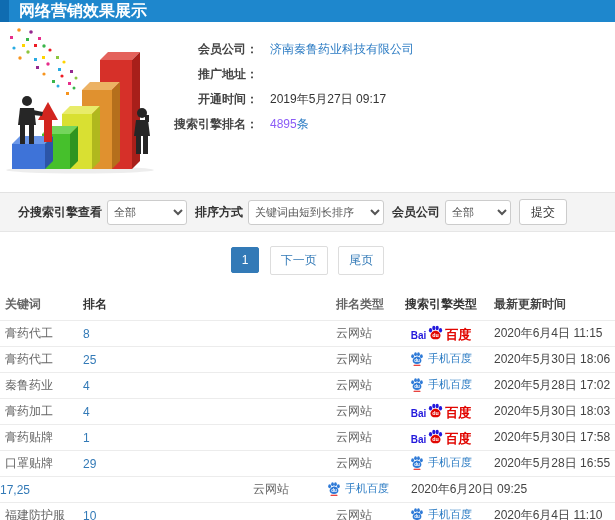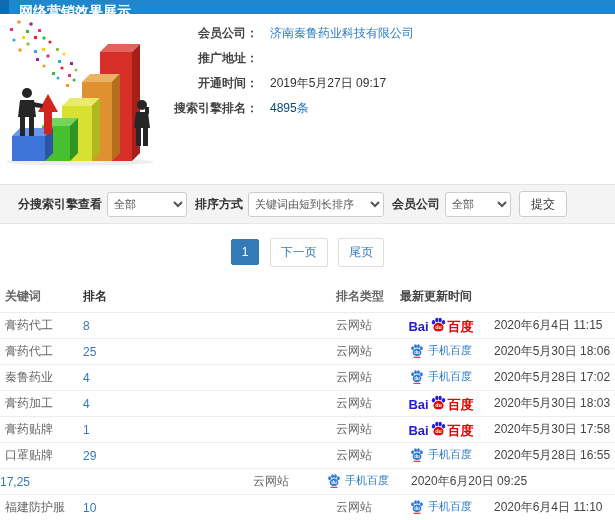--- a/index.html
+++ b/index.html
@@ -1,33 +1,33 @@
 <!DOCTYPE html>
 <html><head>
 <meta charset="utf-8">
 <style>
   * { box-sizing: border-box; margin: 0; padding: 0; }
   html,body { width:615px; height:520px; overflow:hidden; background:#fff;
     font-family:"Liberation Sans","DejaVu Sans",sans-serif; }
   .page { width:615px; height:520px; position:relative; overflow:hidden; }
 
   
-  .topbar { height:14px; background:#1e87cd; color:#fff; font-size:14px; font-weight:bold;
+  .topbar { height:22px; background:#1e87cd; color:#fff; font-size:16px; font-weight:bold;
     line-height:22px; padding-left:19px; position:relative; }
   .topbar::before { content:""; position:absolute; left:0; top:0; width:9px; height:22px; background:#0f6cb1; }
 
   
   .info-section { position:relative; height:170px; background:#fff; }
   .art { position:absolute; left:0; top:0; width:165px; height:155px; }
-  .info-rows { position:absolute; left:158px; top:12px; }
+  .info-rows { position:absolute; left:158px; top:20px; }
   .info-row { display:flex; align-items:center; height:14px; margin-bottom:11px; font-size:12px; }
   .info-label { width:100px; text-align:right; font-weight:bold; color:#444; }
   .info-value { margin-left:12px; color:#333; }
   .link { color:#2b7bc3; text-decoration:none; cursor:pointer; }
-  .num-red { color:#0c4a6e; }
+  .num-red { color:#8b5cf6; }
   .unit-blue { color:#2b7bc3; }
 
   
   .filterbar { height:40px; background:#f4f4f4; border-top:1px solid #e2e2e2; border-bottom:1px solid #e6e6e6;
     display:flex; align-items:center; padding:0 10px; }
   .result-label { font-size:12px; font-weight:bold; color:#333; margin-right:auto; padding-left:5px; }
   .f-label { font-size:12px; font-weight:bold; color:#333; margin:0 5px 0 8px; white-space:nowrap; }
   .f-select { height:25px; border:1px solid #ccc; border-radius:3px; background:#fff; color:#555;
     font-size:11px; font-family:inherit; padding:0 2px; }
   .sel-engine { width:80px; } .sel-sort { width:136px; } .sel-article { width:66px; }
@@ -46,21 +46,21 @@
   .trow { display:flex; align-items:center; height:26px; border-top:1px solid #ececec; color:#555; }
   .c1 { width:83px; padding-left:5px; color:#666; }
   .c2 { width:253px; }
   .c3 { width:58px; color:#666; }
   .c4 { width:94px; text-align:center; }
   .c5 { flex:1; padding-left:6px; color:#444; }
   .rank-link { color:#337ab7; cursor:pointer; text-decoration:none; }
 
   
   .logo-baidu { display:inline-flex; align-items:flex-end; line-height:1; }
-  .bai { color:#2319dc; font-weight:bold; font-size:13px; }
+  .bai { color:#2319dc; font-weight:bold; font-size:10px; }
   .bdu { color:#e10601; font-weight:bold; font-size:13px; }
   .paw-d { width:17px; height:16px; margin:0 1px; }
   .logo-mobile { display:inline-flex; align-items:center; line-height:1; }
   .paw-m { width:14px; height:15px; }
   .mob { color:#2b7bc3; font-size:11px; margin-left:4px; }
 </style>
 </head>
 <body>
 
 <div class="page">
@@ -192,20 +192,21 @@
     <span class="pg active">1</span>
     <span class="pg">下一页</span>
     <span class="pg">尾页</span>
   </div>
 
   <div class="table">
     <div class="thead">
       <div class="c1">关键词</div>
       <div class="c2">排名</div>
       <div class="c3">排名类型</div>
+      <div class="c4">搜索引擎类型</div>
       <div class="c5">最新更新时间</div>
     </div>
     <div>
         <div class="trow">
           <div class="c1">膏药代工</div>
           <div class="c2"><span class="rank-link">8</span></div>
           <div class="c3">云网站</div>
           <div class="c4"><span class="logo-baidu">
               <span class="bai">Bai</span>
               <svg class="paw-d" viewBox="0 0 24 24">

